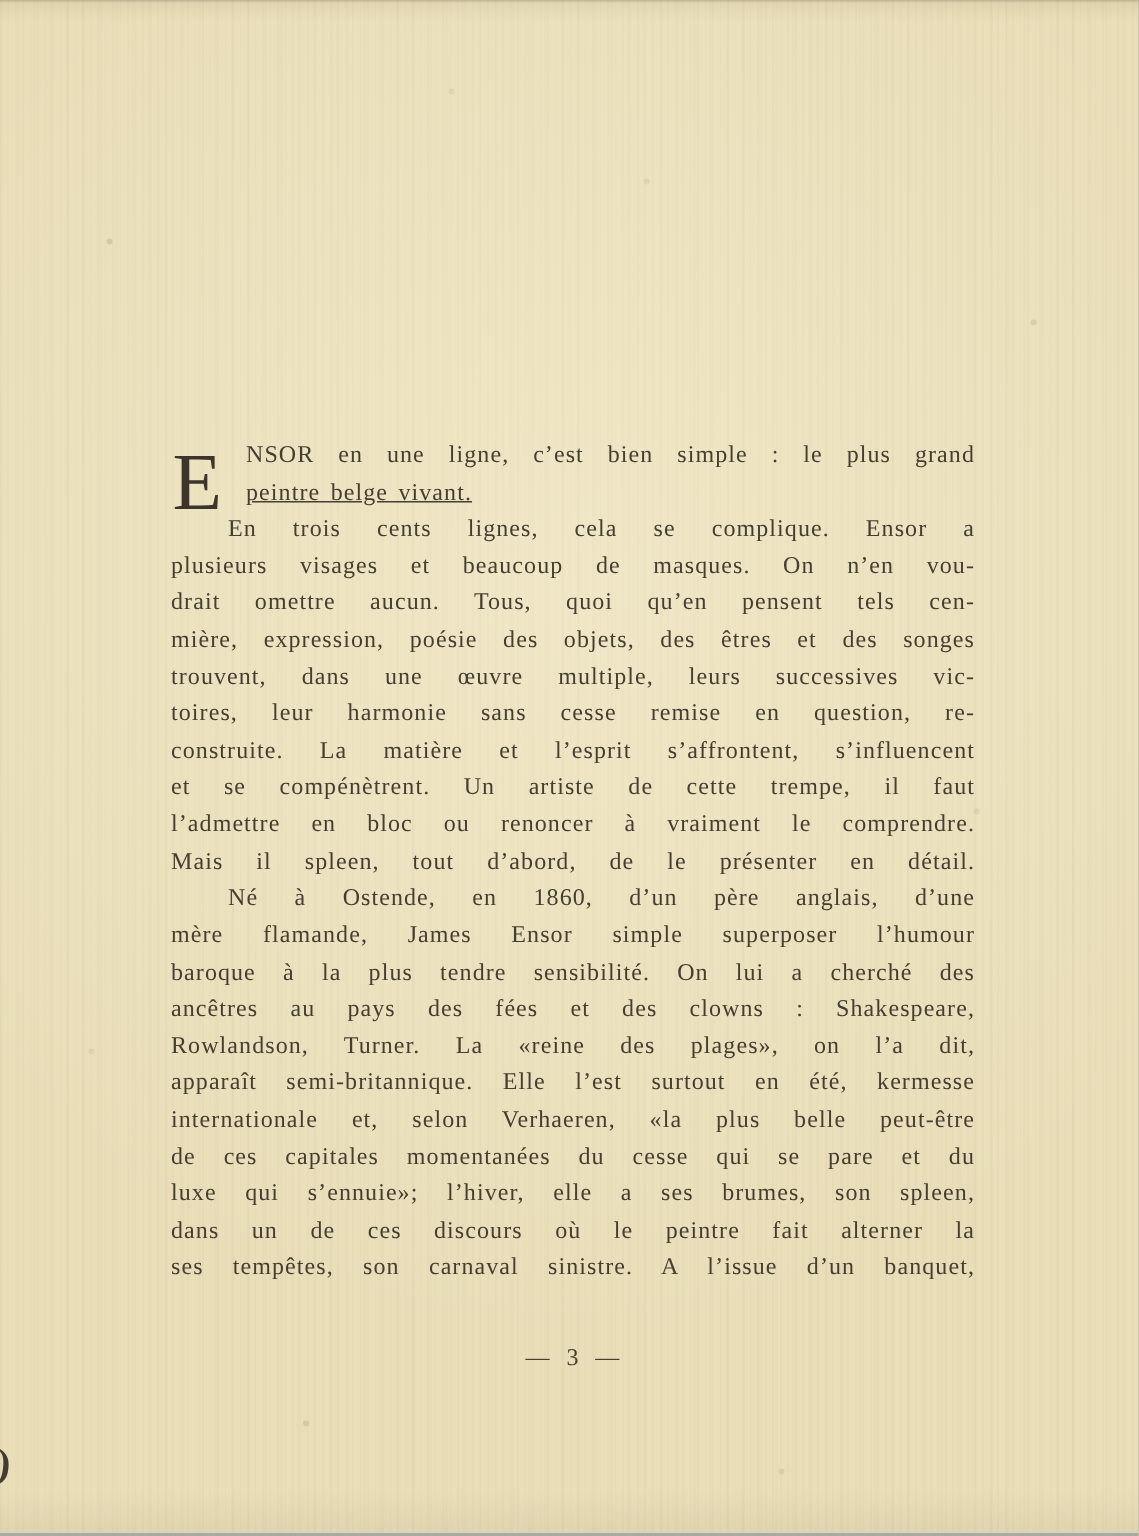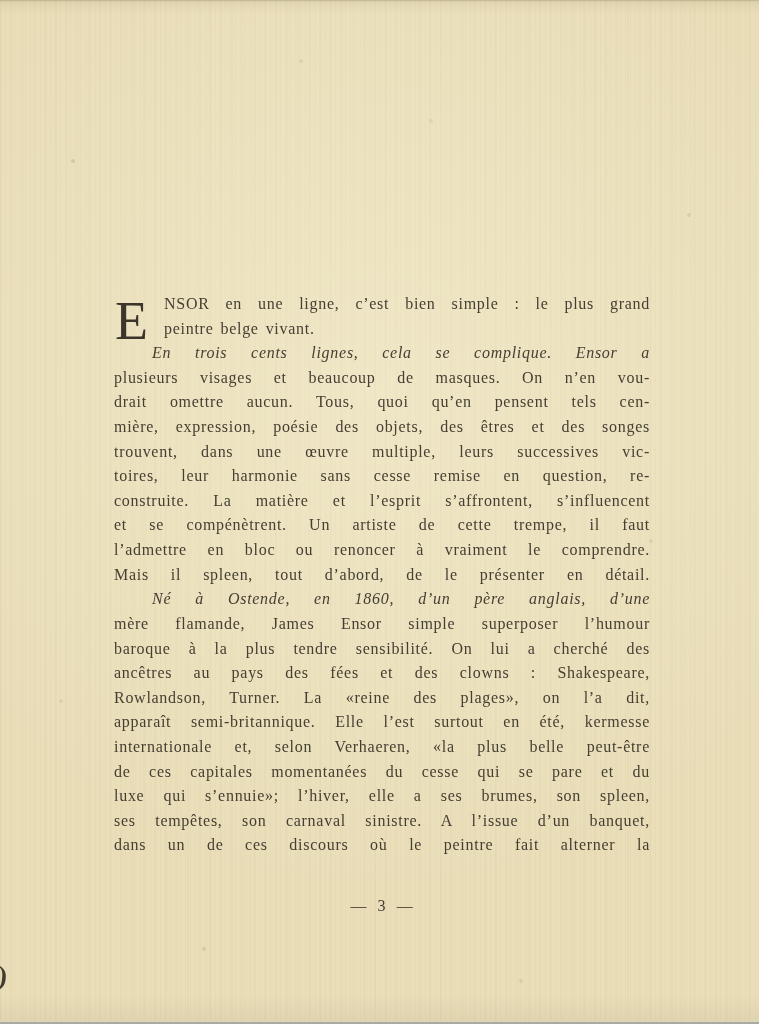--- a/index.html
+++ b/index.html
@@ -34,22 +34,22 @@
     letter-spacing:0.045em;
     word-spacing:0.14em;
   }
   .line{
     height:24.62px;line-height:24.62px;
     text-align:justify;
     text-align-last:justify;
     text-justify:inter-word;
     white-space:normal;
   }
-  .noj{text-align:left;text-align-last:left;}
-  .ind{text-indent:38px;font-style:italic;}
+  .noj{text-align:left;text-align-last:left;text-decoration:underline;}
+  .ind{text-indent:38px;}
   .pfirst{position:relative;padding-left:50px;}
   .dropcap{
     position:absolute;left:1px;top:2px;
     font-size:54px;line-height:1;
     color:#3b352c;
   }
   .folio{
     position:absolute;
     left:114px;top:897px;width:536px;
     font-size:16px;
@@ -103,20 +103,20 @@
     <div class="line">Mais il spleen, tout d’abord, de le présenter en détail.</div>
     <div class="line ind">Né à Ostende, en 1860, d’un père anglais, d’une</div>
     <div class="line">mère flamande, James Ensor simple superposer l’humour</div>
     <div class="line">baroque à la plus tendre sensibilité. On lui a cherché des</div>
     <div class="line">ancêtres au pays des fées et des clowns : Shakespeare,</div>
     <div class="line">Rowlandson, Turner. La «reine des plages», on l’a dit,</div>
     <div class="line">apparaît semi-britannique. Elle l’est surtout en été, kermesse</div>
     <div class="line">internationale et, selon Verhaeren, «la plus belle peut-être</div>
     <div class="line">de ces capitales momentanées du cesse qui se pare et du</div>
     <div class="line">luxe qui s’ennuie»; l’hiver, elle a ses brumes, son spleen,</div>
+    <div class="line">dans un de ces discours où le peintre fait alterner la</div>
     <div class="line">ses tempêtes, son carnaval sinistre. A l’issue d’un banquet,</div>
-    <div class="line">dans un de ces discours où le peintre fait alterner la</div>
   </div>
 
   <div class="folio">— 3 —</div>
 
   <span class="ink-mark">)</span>
 </div>
 
 </body></html>

